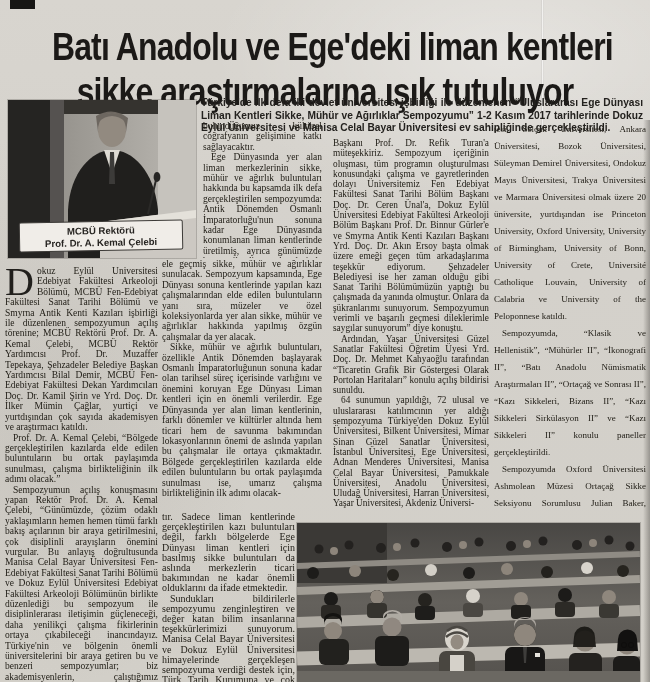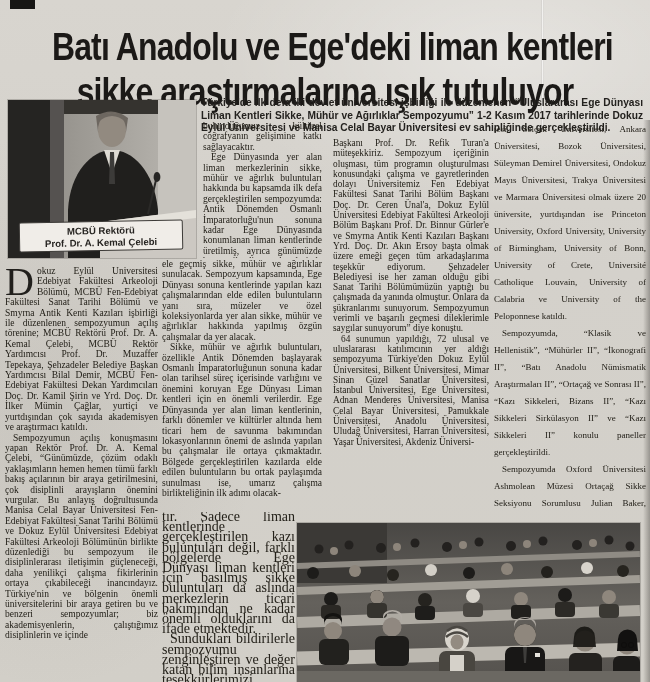--- a/index.html
+++ b/index.html
@@ -38,21 +38,21 @@
            padding:3px 2px 2px;text-align:center;transform:rotate(-1.1deg);
            font-family:"Liberation Sans", sans-serif;font-weight:bold;
            font-size:9.6px;line-height:11.5px;color:#262421;}
 
   
   .col{position:absolute;text-align:justify;overflow:hidden;
        font-size:9.5px;line-height:10.4px;color:#232019;}
   #col1{left:5px;  top:266px;width:153px;height:416px;}
   #col2a{left:203px;top:121px;width:119px;height:137px;}
   #col2b{left:162px;top:259px;width:160px;height:252px;}
-  #col2c{left:162px;top:512px;width:133px;height:170px;font-size:14px;line-height:10.2px;}
+  #col2c{left:162px;top:512px;width:133px;height:170px;font-size:10px;line-height:10.2px;}
   #col3{left:333px;top:138px;width:156px;height:394px;font-size:9.3px;line-height:10.3px;}
   #col4{left:494px;top:121px;width:152px;height:392px;font-size:9.0px;line-height:17px;}
   .col p{margin:0;}
   .col p.ind{text-indent:8px;}
   .dropcap{float:left;font-size:40px;line-height:30px;height:30px;
            padding:1px 3px 0 0;font-weight:normal;color:#211f1c;}
   .byline{font-weight:normal;white-space:nowrap;}
   .sq{font-size:8px;}
 </style>
 </head>
@@ -99,40 +99,42 @@
       <polygon points="92,122 188,110 188,118 92,129" fill="#e4e1da"></polygon>
     </svg>
     <figcaption class="caption">
       <span>MCBÜ Rektörü</span><br>
       <span>Prof. Dr. A. Kemal Çelebi</span>
     </figcaption>
   </figure>
 
   <div class="col" id="col1">
     <p><span class="dropcap">D</span><span>okuz Eylül Üniversitesi Edebiyat Fakültesi Arkeoloji Bölümü, MCBÜ Fen-Edebiyat Fakültesi Sanat Tarihi Bölümü ve Smyrna Antik Kenti Kazıları işbirliği ile düzenlenen sempozyumun açılış törenine; MCBÜ Rektörü Prof. Dr. A. Kemal Çelebi, MCBÜ Rektör Yardımcısı Prof. Dr. Muzaffer Tepekaya, Şehzadeler Belediye Başkan Yardımcısı Bilal Demir, MCBÜ Fen-Edebiyat Fakültesi Dekan Yardımcıları Doç. Dr. Kamil Şirin ve Yrd. Doç. Dr. İlker Mümin Çağlar, yurtiçi ve yurtdışından çok sayıda akademisyen ve araştırmacı katıldı.</span></p>
+    <p class="ind">Prof. Dr. A. Kemal Çelebi, “Bölgede gerçekleştirilen kazılarda elde edilen buluntuların bu ortak paylaşımda sunulması, çalışma birlikteliğinin ilk adımı olacak.”</p>
     <p class="ind">Sempozyumun açılış konuşmasını yapan Rektör Prof. Dr. A. Kemal Çelebi, “Günümüzde, çözüm odaklı yaklaşımların hemen hemen tümü farklı bakış açılarının bir araya getirilmesini, çok disiplinli arayışların önemini vurgular. Bu anlayış doğrultusunda Manisa Celal Bayar Üniversitesi Fen-Edebiyat Fakültesi Sanat Tarihi Bölümü ve Dokuz Eylül Üniversitesi Edebiyat Fakültesi Arkeoloji Bölümünün birlikte düzenlediği bu sempozyum ile disiplinlerarası iletişimin güçleneceği, daha yenilikçi çalışma fikirlerinin ortaya çıkabileceği inancındayız. Türkiye'nin ve bölgenin önemli üniversitelerini bir araya getiren bu ve benzeri sempozyumlar; biz akademisyenlerin, çalıştığımız disiplinlerin ve içinde</p>
   </div>
 
   <div class="col" id="col2a">
     <p>bulunduğumuz kültürel coğrafyanın gelişimine katkı sağlayacaktır.</p>
     <p class="ind">Ege Dünyasında yer alan liman merkezlerinin sikke, mühür ve ağırlık buluntuları hakkında bu kapsamda ilk defa gerçekleştirilen sempozyumda: Antik Dönemden Osmanlı İmparatorluğu'nun sonuna kadar Ege Dünyasında konumlanan liman kentlerinde üretilmiş, ayrıca günümüzde bu antik liman kentlerinde yapılan kazılarda</p>
   </div>
 
   <div class="col" id="col2b">
     <p>ele geçmiş sikke, mühür ve ağırlıklar sunulacak. Sempozyum kapsamında, Ege Dünyası sonuna kentlerinde yapılan kazı çalışmalarından elde edilen buluntuların yanı sıra, müzeler ve özel koleksiyonlarda yer alan sikke, mühür ve ağırlıklar hakkında yapılmış özgün çalışmalar da yer alacak.</p>
     <p class="ind">Sikke, mühür ve ağırlık buluntuları, özellikle Antik Dönemden başlayarak Osmanlı İmparatorluğunun sonuna kadar olan tarihsel süreç içerisinde varlığını ve önemini koruyan Ege Dünyası Liman kentleri için en önemli verilerdir. Ege Dünyasında yer alan liman kentlerinin, farklı dönemler ve kültürler altında hem ticari hem de savunma bakımından lokasyonlarının önemi de aslında yapılan bu çalışmalar ile ortaya çıkmaktadır. Bölgede gerçekleştirilen kazılarda elde edilen buluntuların bu ortak paylaşımda sunulması ise, umarız çalışma birlikteliğinin ilk adımı olacak-</p>
   </div>
 
   <div class="col" id="col2c">
     <p>tır. Sadece liman kentlerinde gerçekleştirilen kazı buluntuları değil, farklı bölgelerde Ege Dünyası liman kentleri için basılmış sikke buluntuları da aslında merkezlerin ticari bakımından ne kadar önemli olduklarını da ifade etmektedir.</p>
     <p class="ind">Sundukları bildirilerle sempozyumu zenginleştiren ve değer katan bilim insanlarına teşekkürlerimizi sunuyorum. Manisa Celal Bayar Üniversitesi ve Dokuz Eylül Üniversitesi himayelerinde gerçekleşen sempozyuma verdiği destek için, Türk Tarih Kurumuna ve çok değerli</p>
   </div>
 
   <div class="col" id="col3">
     <p>Başkanı Prof. Dr. Refik Turan'a müteşekkiriz. Sempozyum içeriğinin oluşması, tüm programın oluşturulması konusundaki çalışma ve gayretlerinden dolayı Üniversitemiz Fen Edebiyat Fakültesi Sanat Tarihi Bölüm Başkanı Doç. Dr. Ceren Ünal'a, Dokuz Eylül Üniversitesi Edebiyat Fakültesi Arkeoloji Bölüm Başkanı Prof. Dr. Binnur Gürler'e ve Smyrna Antik Kenti Kazıları Başkanı Yrd. Doç. Dr. Akın Ersoy başta olmak üzere emeği geçen tüm arkadaşlarıma teşekkür ediyorum. Şehzadeler Belediyesi ise her zaman olduğu gibi Sanat Tarihi Bölümümüzün yaptığı bu çalışmada da yanında olmuştur. Onlara da şükranlarımı sunuyorum. Sempozyumun verimli ve başarılı geçmesi dileklerimle saygılar sunuyorum” diye konuştu.</p>
+    <p class="ind">Ardından, Yaşar Üniversitesi Güzel Sanatlar Fakültesi Öğretim Üyesi Yrd. Doç. Dr. Mehmet Kahyaoğlu tarafından “Ticaretin Grafik Bir Göstergesi Olarak Portolan Haritaları” konulu açılış bildirisi sunuldu.</p>
     <p class="ind">64 sunumun yapıldığı, 72 ulusal ve uluslararası katılımcının yer aldığı sempozyuma Türkiye'den Dokuz Eylül Üniversitesi, Bilkent Üniversitesi, Mimar Sinan Güzel Sanatlar Üniversitesi, İstanbul Üniversitesi, Ege Üniversitesi, Adnan Menderes Üniversitesi, Manisa Celal Bayar Üniversitesi, Pamukkale Üniversitesi, Anadolu Üniversitesi, Uludağ Üniversitesi, Harran Üniversitesi, Yaşar Üniversitesi, Akdeniz Üniversi-</p>
   </div>
 
   <div class="col" id="col4">
     <p>tesi, Selçuk Üniversitesi, Ankara Üniversitesi, Bozok Üniversitesi, Süleyman Demirel Üniversitesi, Ondokuz Mayıs Üniversitesi, Trakya Üniversitesi ve Marmara Üniversitesi olmak üzere 20 üniversite, yurtdışından ise Princeton University, Oxford University, University of Birmingham, University of Bonn, University of Crete, Université Catholique Louvain, University of Calabria ve University of the Peloponnese katıldı.</p>
     <p class="ind">Sempozyumda, “Klasik ve Hellenistik”, “Mühürler II”, “İkonografi II”, “Batı Anadolu Nümismatik Araştırmaları II”, “Ortaçağ ve Sonrası II”, “Kazı Sikkeleri, Bizans II”, “Kazı Sikkeleri Sirkülasyon II” ve “Kazı Sikkeleri II” konulu paneller gerçekleştirildi.</p>
     <p class="ind"><span>Sempozyumda Oxford Üniversitesi Ashmolean Müzesi Ortaçağ Sikke Seksiyonu Sorumlusu Julian Baker, Fransa Ulusal Kütüphane Sikke Kabinesi Onursal Direktörü Michel Amandry, Romanya Ulusal Tarih Müzesinden Eugen Paraschiv-Grigore, Rusya Hermitaje Müzesi Antik Roma ve Bizans Bölümü Uzmanı Vera Guruleva, Yunanistan Kültür ve Spor Bakanlığı Antik Eserler Direktörü Sofia Dimaki, Amerika Numismatik Kurumu Antik Sikke Bölüm Başkanı Peter Van Alfen, Yunanistan Kültür ve Spor Bakanlığı Antik Eserler ve Kültürel Miras Direktörü Eleni Korka ve Yunanistan Numismatik Müzesi Direktörü George Kakavas gibi çok önemli isimler yer aldı.</span>
       <span class="byline"><span class="sq">■</span> <span>MCBÜ BASIN</span></span>
     </p>
   </div>

